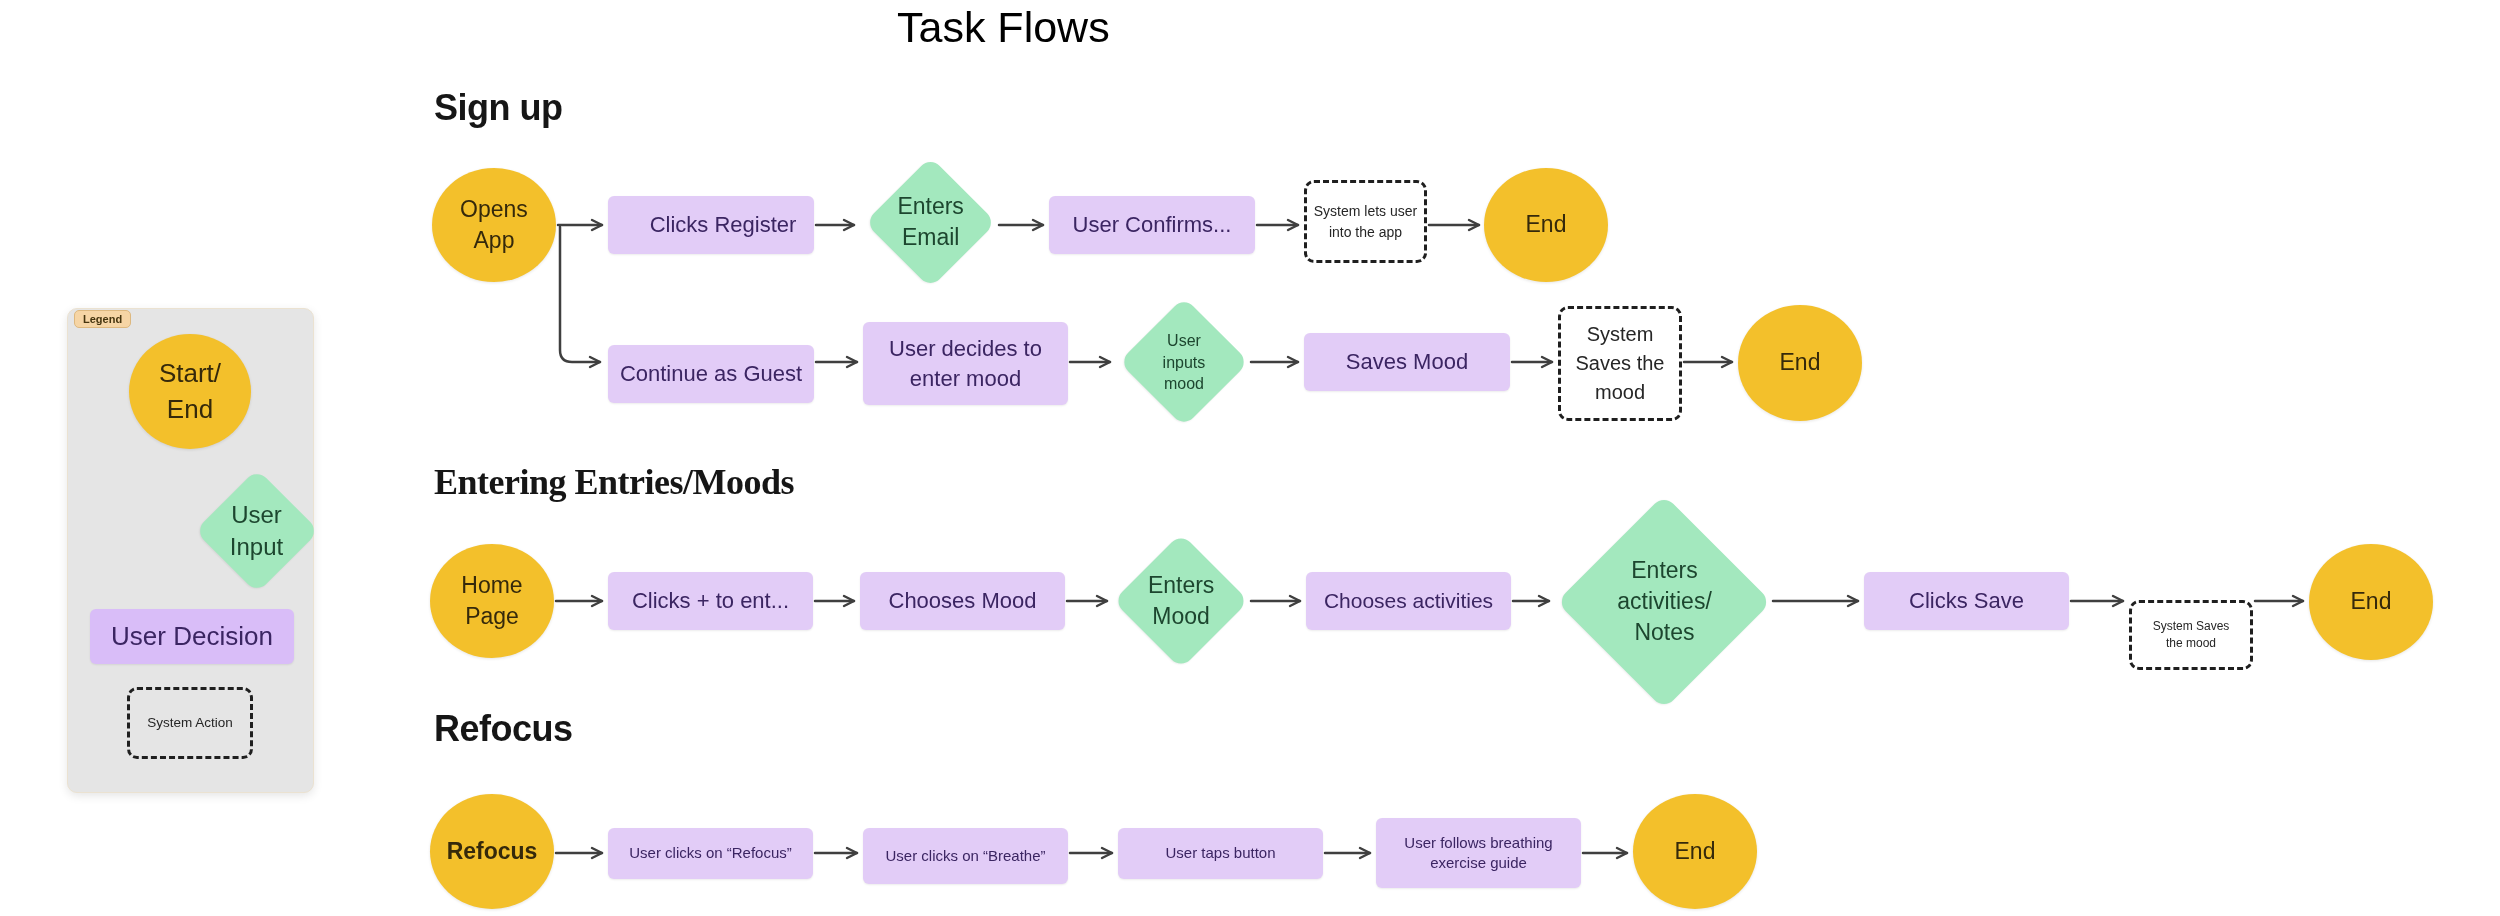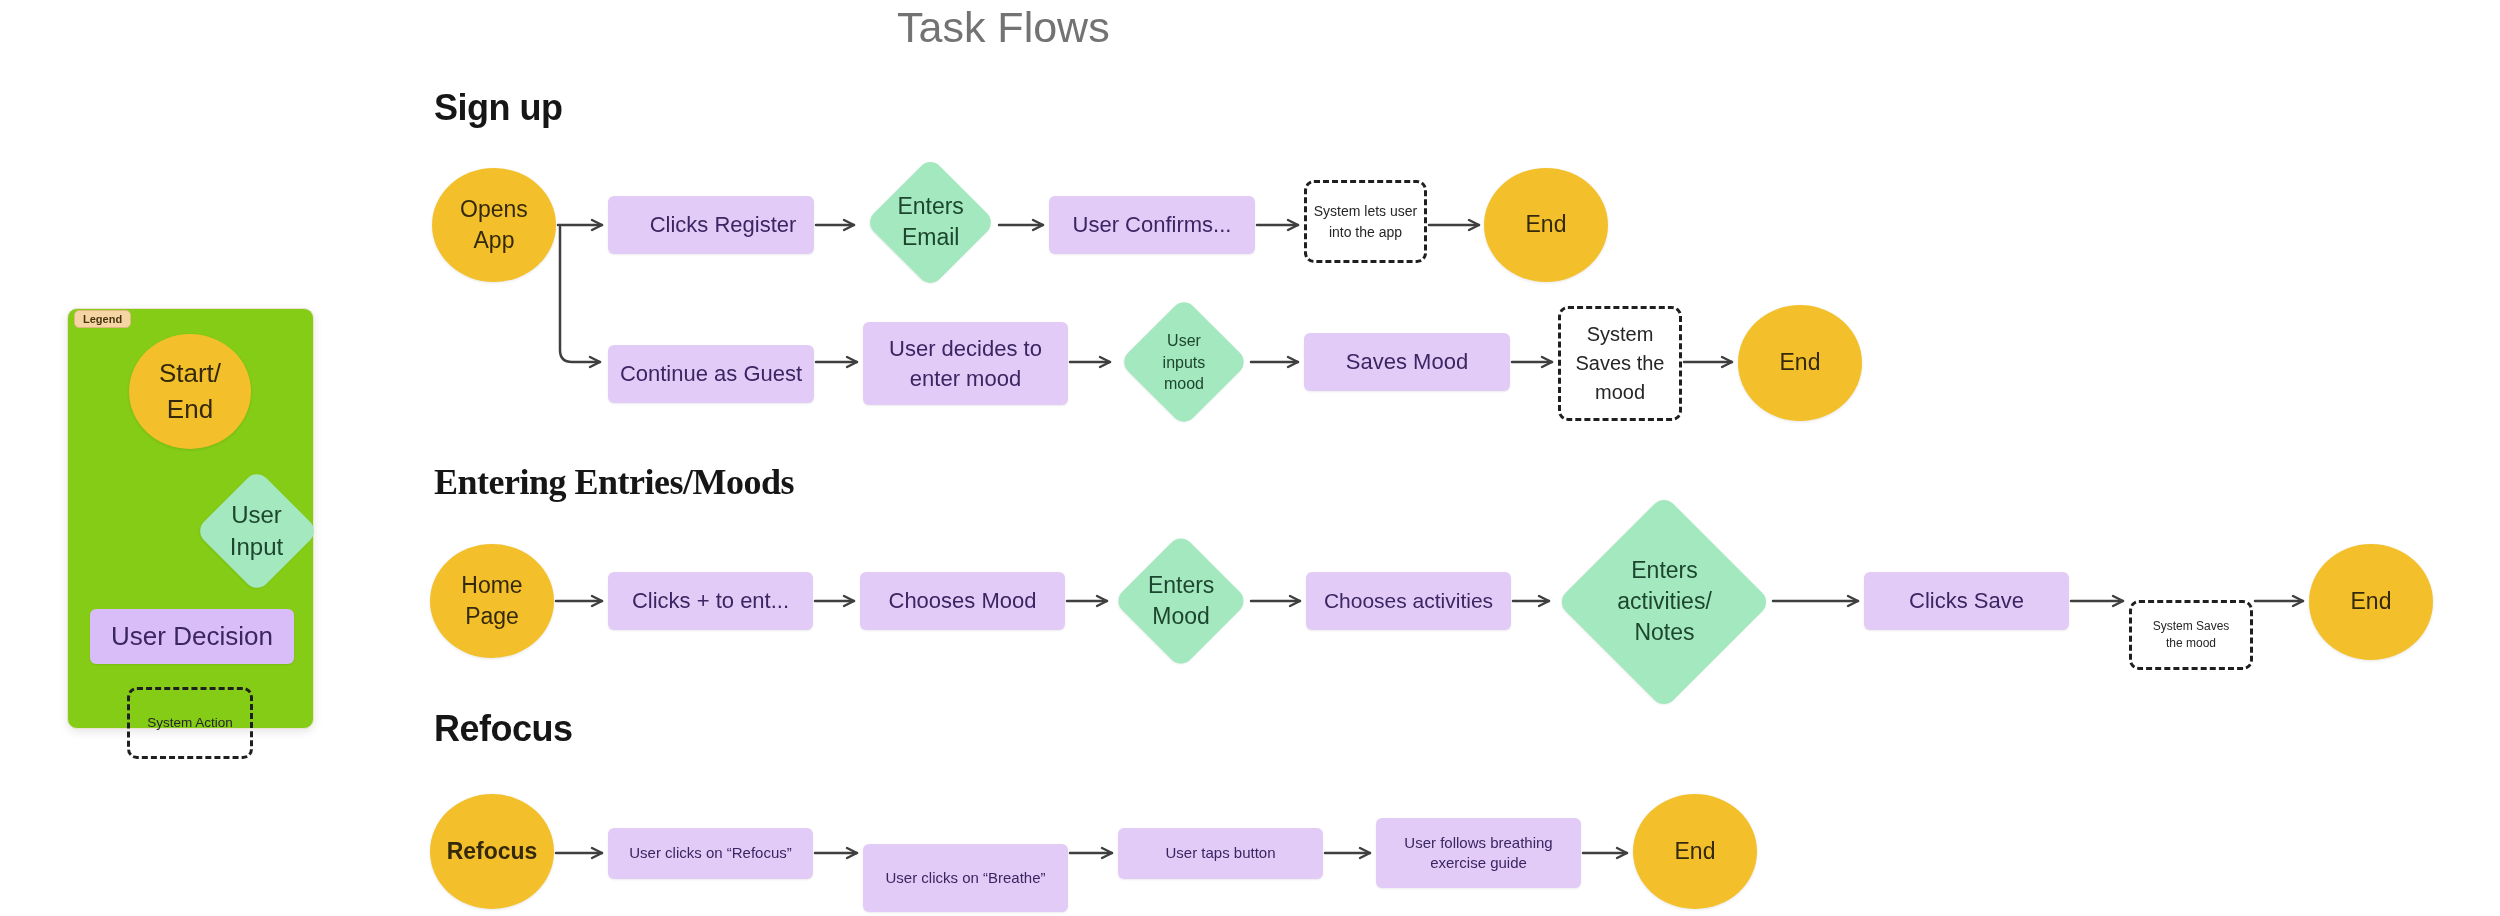--- a/index.html
+++ b/index.html
@@ -5,21 +5,21 @@
   html,body{margin:0;padding:0;background:#ffffff;}
   .canvas{
     position:relative;
     width:2500px;height:916px;
     background:#ffffff;
     font-family:"Liberation Sans","DejaVu Sans",sans-serif;
     overflow:hidden;
   }
   .title{
     position:absolute;left:897px;top:0px;
-    font-size:43px;font-weight:500;color:#737373;line-height:1.3;
+    font-size:43px;font-weight:500;color:#000000;line-height:1.3;
     white-space:pre;
   }
   .heading{
     position:absolute;
     font-size:36px;font-weight:700;color:#161616;line-height:1.2;
     white-space:pre;letter-spacing:-0.5px;
   }
   .node{
     position:absolute;display:flex;align-items:center;justify-content:center;
     text-align:center;white-space:pre-line;box-sizing:border-box;
@@ -41,22 +41,22 @@
   .diamond{
     transform:rotate(45deg);
     background:#A3E8BE;border-radius:13px;
     box-shadow:0 1px 2px rgba(0,0,0,0.08);
   }
   .diamond .dlabel{
     transform:rotate(-45deg);display:block;white-space:pre-line;
     text-align:center;color:#1d462f;font-size:23px;font-weight:500;line-height:1.35;
   }
   .legend-panel{
-    position:absolute;left:67px;top:308px;width:247px;height:421px;
-    background:#84cc16;border:1px solid #ebe2d1;border-radius:10px;
+    position:absolute;left:67px;top:308px;width:247px;height:485px;
+    background:#e5e5e5;border:1px solid #ebe2d1;border-radius:10px;
     box-shadow:0 3px 10px rgba(0,0,0,0.10);box-sizing:border-box;
   }
   .legend-tag{
     position:absolute;left:6px;top:1px;
     background:#F6D5A5;border:1px solid #ddb87f;border-radius:5px;
     padding:2px 8px;font-size:11px;font-weight:700;color:#46350f;
   }
   .connectors{position:absolute;left:0;top:0;}
 </style>
 </head>
@@ -163,19 +163,19 @@
   </div>
   <div class="node rect" style="left:1864px;top:572px;width:205px;height:58px;">Clicks Save</div>
   <div class="node dashed" style="left:2129px;top:600px;width:124px;height:70px;font-size:12px;">System Saves
 the mood</div>
   <div class="node circle" style="left:2309px;top:544px;width:124px;height:116px;">End</div>
 
   <div class="heading" style="left:434px;top:707px;">Refocus</div>
 
   <div class="node circle" style="left:430px;top:794px;width:124px;height:115px;font-weight:700;">Refocus</div>
   <div class="node rect" style="left:608px;top:828px;width:205px;height:51px;font-size:15px;">User clicks on “Refocus”</div>
-  <div class="node rect" style="left:863px;top:828px;width:205px;height:68px;font-size:15px;margin-top:16px;">User clicks on “Breathe”</div>
+  <div class="node rect" style="left:863px;top:828px;width:205px;height:56px;font-size:15px;">User clicks on “Breathe”</div>
   <div class="node rect" style="left:1118px;top:828px;width:205px;height:51px;font-size:15px;">User taps button</div>
   <div class="node rect" style="left:1376px;top:818px;width:205px;height:70px;font-size:15px;">User follows breathing
 exercise guide</div>
   <div class="node circle" style="left:1633px;top:794px;width:124px;height:115px;">End</div>
 
 </div>
 
 </body></html>

